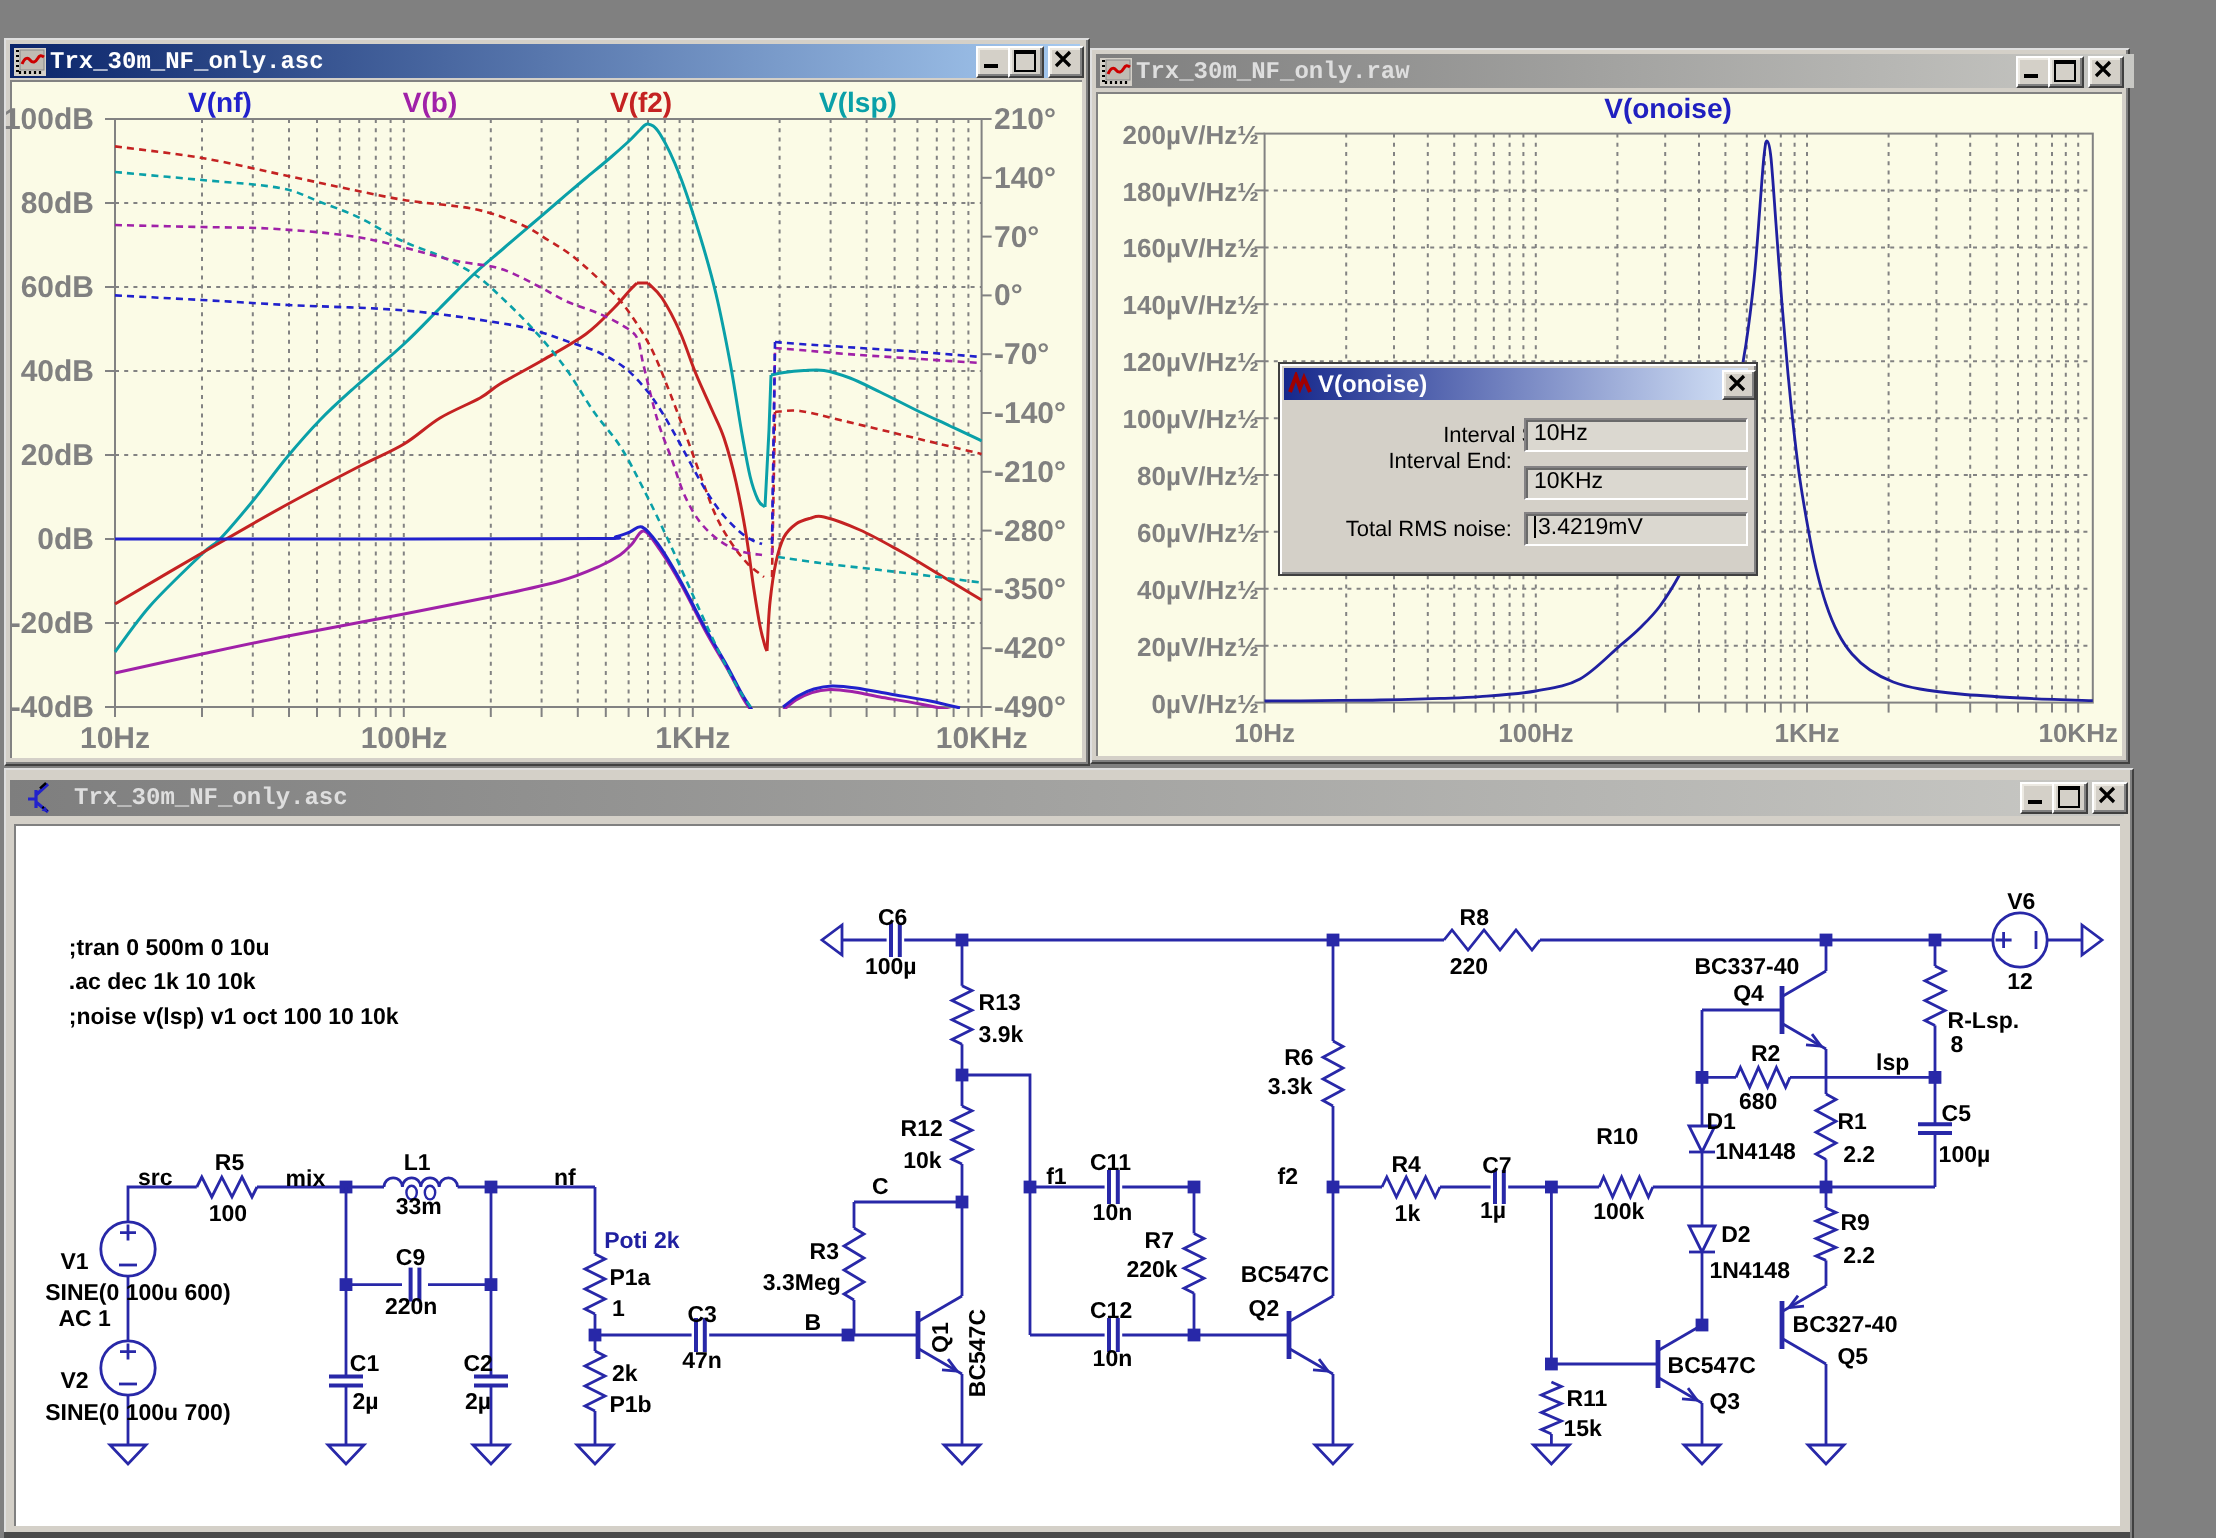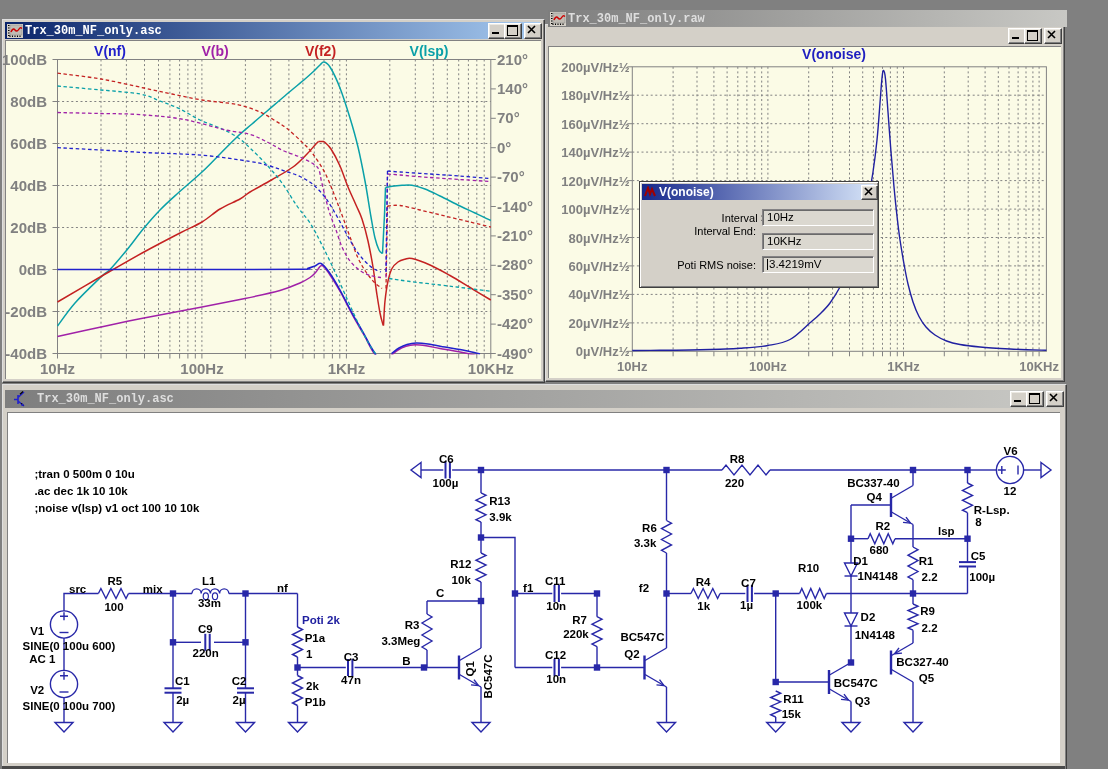--- a/index.html
+++ b/index.html
@@ -160,21 +160,21 @@
       <path d="M389.0,278.5 C392.5,279.0 401.5,280.4 410.0,281.5 C418.5,282.6 430.8,283.9 440.0,285.0 C449.2,286.1 456.5,286.9 465.0,288.0 C473.5,289.1 486.5,290.8 490.8,291.3" stroke="#0AA0A8" stroke-width="1.3" fill="none" stroke-dasharray="3.5 2.6"></path>
       <path d="M57.5,112.5 C64.8,112.7 87.2,113.2 101.0,113.5 C114.8,113.8 126.3,113.6 140.0,114.6 C153.7,115.6 168.7,116.7 183.0,119.3 C197.3,121.9 214.8,127.5 226.0,130.0 C237.2,132.5 242.8,132.1 250.0,134.3 C257.2,136.5 263.3,140.2 269.0,143.0 C274.7,145.8 278.8,148.7 284.0,151.0 C289.2,153.3 295.0,154.8 300.0,157.0 C305.0,159.2 310.8,162.2 314.0,164.4 C317.2,166.6 317.8,167.2 319.0,170.0 C320.2,172.8 320.3,176.5 321.5,181.5 C322.7,186.5 324.6,194.6 326.0,200.0 C327.4,205.4 328.3,209.0 330.0,214.0 C331.7,219.0 334.0,224.5 336.0,230.0 C338.0,235.5 339.7,241.8 342.0,247.0 C344.3,252.2 347.0,257.1 350.0,261.0 C353.0,264.9 356.7,268.1 360.0,270.5 C363.3,272.9 366.5,274.3 370.0,275.5 C373.5,276.7 379.2,277.2 381.0,277.5" stroke="#A021A8" stroke-width="1.3" fill="none" stroke-dasharray="3.5 2.6"></path>
       <path d="M386.0,277.5 L387.5,174.0" stroke="#A021A8" stroke-width="1.3" fill="none" stroke-dasharray="3.5 2.6"></path>
       <path d="M387.5,174.0 C389.6,174.2 392.9,174.4 400.0,175.0 C407.1,175.6 420.0,176.8 430.0,177.5 C440.0,178.2 449.9,178.8 460.0,179.5 C470.1,180.2 485.7,181.2 490.8,181.5" stroke="#A021A8" stroke-width="1.3" fill="none" stroke-dasharray="3.5 2.6"></path>
       <path d="M57.5,147.7 C64.8,148.1 86.6,149.2 101.0,150.0 C115.4,150.8 127.2,151.6 144.0,152.5 C160.8,153.4 184.3,153.7 202.0,155.2 C219.7,156.7 238.7,159.7 250.0,161.5 C261.3,163.3 264.0,164.3 270.0,166.0 C276.0,167.7 281.0,169.8 286.0,171.5 C291.0,173.2 295.5,174.3 300.0,176.5 C304.5,178.7 309.0,181.2 313.0,184.4 C317.0,187.7 320.9,192.2 324.0,196.0 C327.1,199.8 329.0,203.0 331.5,207.0 C334.0,211.0 336.6,215.7 339.0,220.0 C341.4,224.3 343.5,228.5 346.0,233.0 C348.5,237.5 351.3,242.8 354.0,247.0 C356.7,251.2 359.3,254.8 362.0,258.0 C364.7,261.2 367.7,264.0 370.0,266.0 C372.3,268.0 374.2,269.0 376.0,270.0 C377.8,271.0 380.2,271.7 381.0,272.0" stroke="#2121CC" stroke-width="1.3" fill="none" stroke-dasharray="3.5 2.6"></path>
       <path d="M386.0,272.0 L387.5,171.0" stroke="#2121CC" stroke-width="1.3" fill="none" stroke-dasharray="3.5 2.6"></path>
       <path d="M387.5,171.0 C389.6,171.2 392.9,171.5 400.0,172.0 C407.1,172.5 420.0,173.3 430.0,174.0 C440.0,174.7 449.9,175.2 460.0,176.0 C470.1,176.8 485.7,178.1 490.8,178.5" stroke="#2121CC" stroke-width="1.3" fill="none" stroke-dasharray="3.5 2.6"></path>
     </g>
   </svg>
 <div class="win" style="left:545px;top:24px;width:518px;height:356px;border-top:1px solid #DFDFDF;border-left:1px solid #DFDFDF;border-bottom:1px solid #404040;border-right:1px solid #404040;box-shadow:inset -1px -1px 0 #808080,inset 1px 1px 0 #D4D0C8;"></div>
-<div class="tb" style="left:548px;top:10px;width:519px;height:17px;background:linear-gradient(to right,#7E7E7E,#C8C8C4);">
+<div class="tb" style="left:548px;top:27px;width:519px;height:17px;background:linear-gradient(to right,#7E7E7E,#C8C8C4);">
 <svg width="16" height="14" style="position:relative;margin-left:2px;flex:none;" viewBox="0 0 16 14">
       <rect x="0" y="0" width="16" height="14" fill="#D4D0C8"></rect>
       <rect x="3" y="1" width="12" height="10" fill="#C0BCB4" stroke="#888" stroke-width="0.5"></rect>
       <path d="M1,1.5 h1.5 M1,4 h1.5 M1,6.5 h1.5 M1,9 h1.5 M1,11.5 h1.5 M3,13 v-1.5 M5.5,13 v-1.5 M8,13 v-1.5 M10.5,13 v-1.5 M13,13 v-1.5" stroke="#000" stroke-width="1.1" fill="none"></path>
       <path d="M4,8 Q6,3.5 8,6 Q10,8.5 12,5 Q13,3 15,4.5" stroke="#CC0000" stroke-width="1.5" fill="none"></path>
     </svg>
 <span class="tbt" style="color:#DEDEDE;">Trx_30m_NF_only.raw</span>
   </div>
 <div class="btn" style="left:1008px;top:28px;">
     <div style="position:absolute;left:3px;top:8px;width:7px;height:2px;background:#000;"></div>
@@ -292,21 +292,21 @@
   </div>
 <div class="btn" style="left:861px;top:184.5px;width:15px;height:13px;">
     <svg width="14" height="12">
       <path d="M3,2 L10,9 M10,2 L3,9" stroke="#000" stroke-width="1.6"></path>
     </svg>
   </div>
 <div style="position:absolute;left:640px;top:211.5px;width:116px;text-align:right;font-size:11px;color:#000;margin-left:31px;">Interval Start:</div>
 <div style="position:absolute;left:762px;top:209px;width:106px;height:15px;background:#DBD8D0;border-top:1px solid #848284;border-left:1px solid #848284;border-bottom:1px solid #fff;border-right:1px solid #fff;box-shadow:inset 1px 1px 0 #6A6A6A;font-size:11.5px;color:#000;padding-left:4px;line-height:15px;">10Hz</div>
 <div style="position:absolute;left:640px;top:225px;width:116px;text-align:right;font-size:11px;color:#000;">Interval End:</div>
 <div style="position:absolute;left:762px;top:232.5px;width:106px;height:15px;background:#DBD8D0;border-top:1px solid #848284;border-left:1px solid #848284;border-bottom:1px solid #fff;border-right:1px solid #fff;box-shadow:inset 1px 1px 0 #6A6A6A;font-size:11.5px;color:#000;padding-left:4px;line-height:15px;">10KHz</div>
-<div style="position:absolute;left:640px;top:258.5px;width:116px;text-align:right;font-size:11px;color:#000;">Poti RMS noise:</div>
+<div style="position:absolute;left:640px;top:258.5px;width:116px;text-align:right;font-size:11px;color:#000;">Total RMS noise:</div>
 <div style="position:absolute;left:762px;top:256px;width:106px;height:15px;background:#DBD8D0;border-top:1px solid #848284;border-left:1px solid #848284;border-bottom:1px solid #fff;border-right:1px solid #fff;box-shadow:inset 1px 1px 0 #6A6A6A;font-size:11.5px;color:#000;padding-left:4px;line-height:15px;"><span style="display:inline-block;width:1px;height:11px;background:#000;vertical-align:-2px;margin-right:1px;"></span>3.4219mV</div>
 <div class="win" style="left:2px;top:384px;width:1063px;height:384px;border-top:1px solid #DFDFDF;border-left:1px solid #DFDFDF;border-right:1px solid #404040;box-shadow:inset -1px -1px 0 #808080,inset 1px 1px 0 #D4D0C8;"></div>
 <div class="tb" style="left:5px;top:390px;width:1057px;height:18px;background:linear-gradient(to right,#7E7E7E,#C8C8C4);">
 <svg width="16" height="16" style="position:relative;margin-left:8px;margin-right:6px;flex:none;" viewBox="0 0 16 16">
       <path d="M11,1 L5,6.5 M5,4 L5,13 M5,10 L11,15 M5,8.5 L1,8.5" stroke="#2222CC" stroke-width="1.6" fill="none"></path>
       <path d="M10,0.5 L7,3.2 M10.6,14.6 L8.2,12.4" stroke="#000" stroke-width="1.2" fill="none"></path>
       <path d="M11,15 l-3.2,-0.6 l1.8,-2.2 z" fill="#2222CC"></path>
     </svg>
 <span class="tbt" style="color:#DEDEDE;">Trx_30m_NF_only.asc</span>
   </div>

